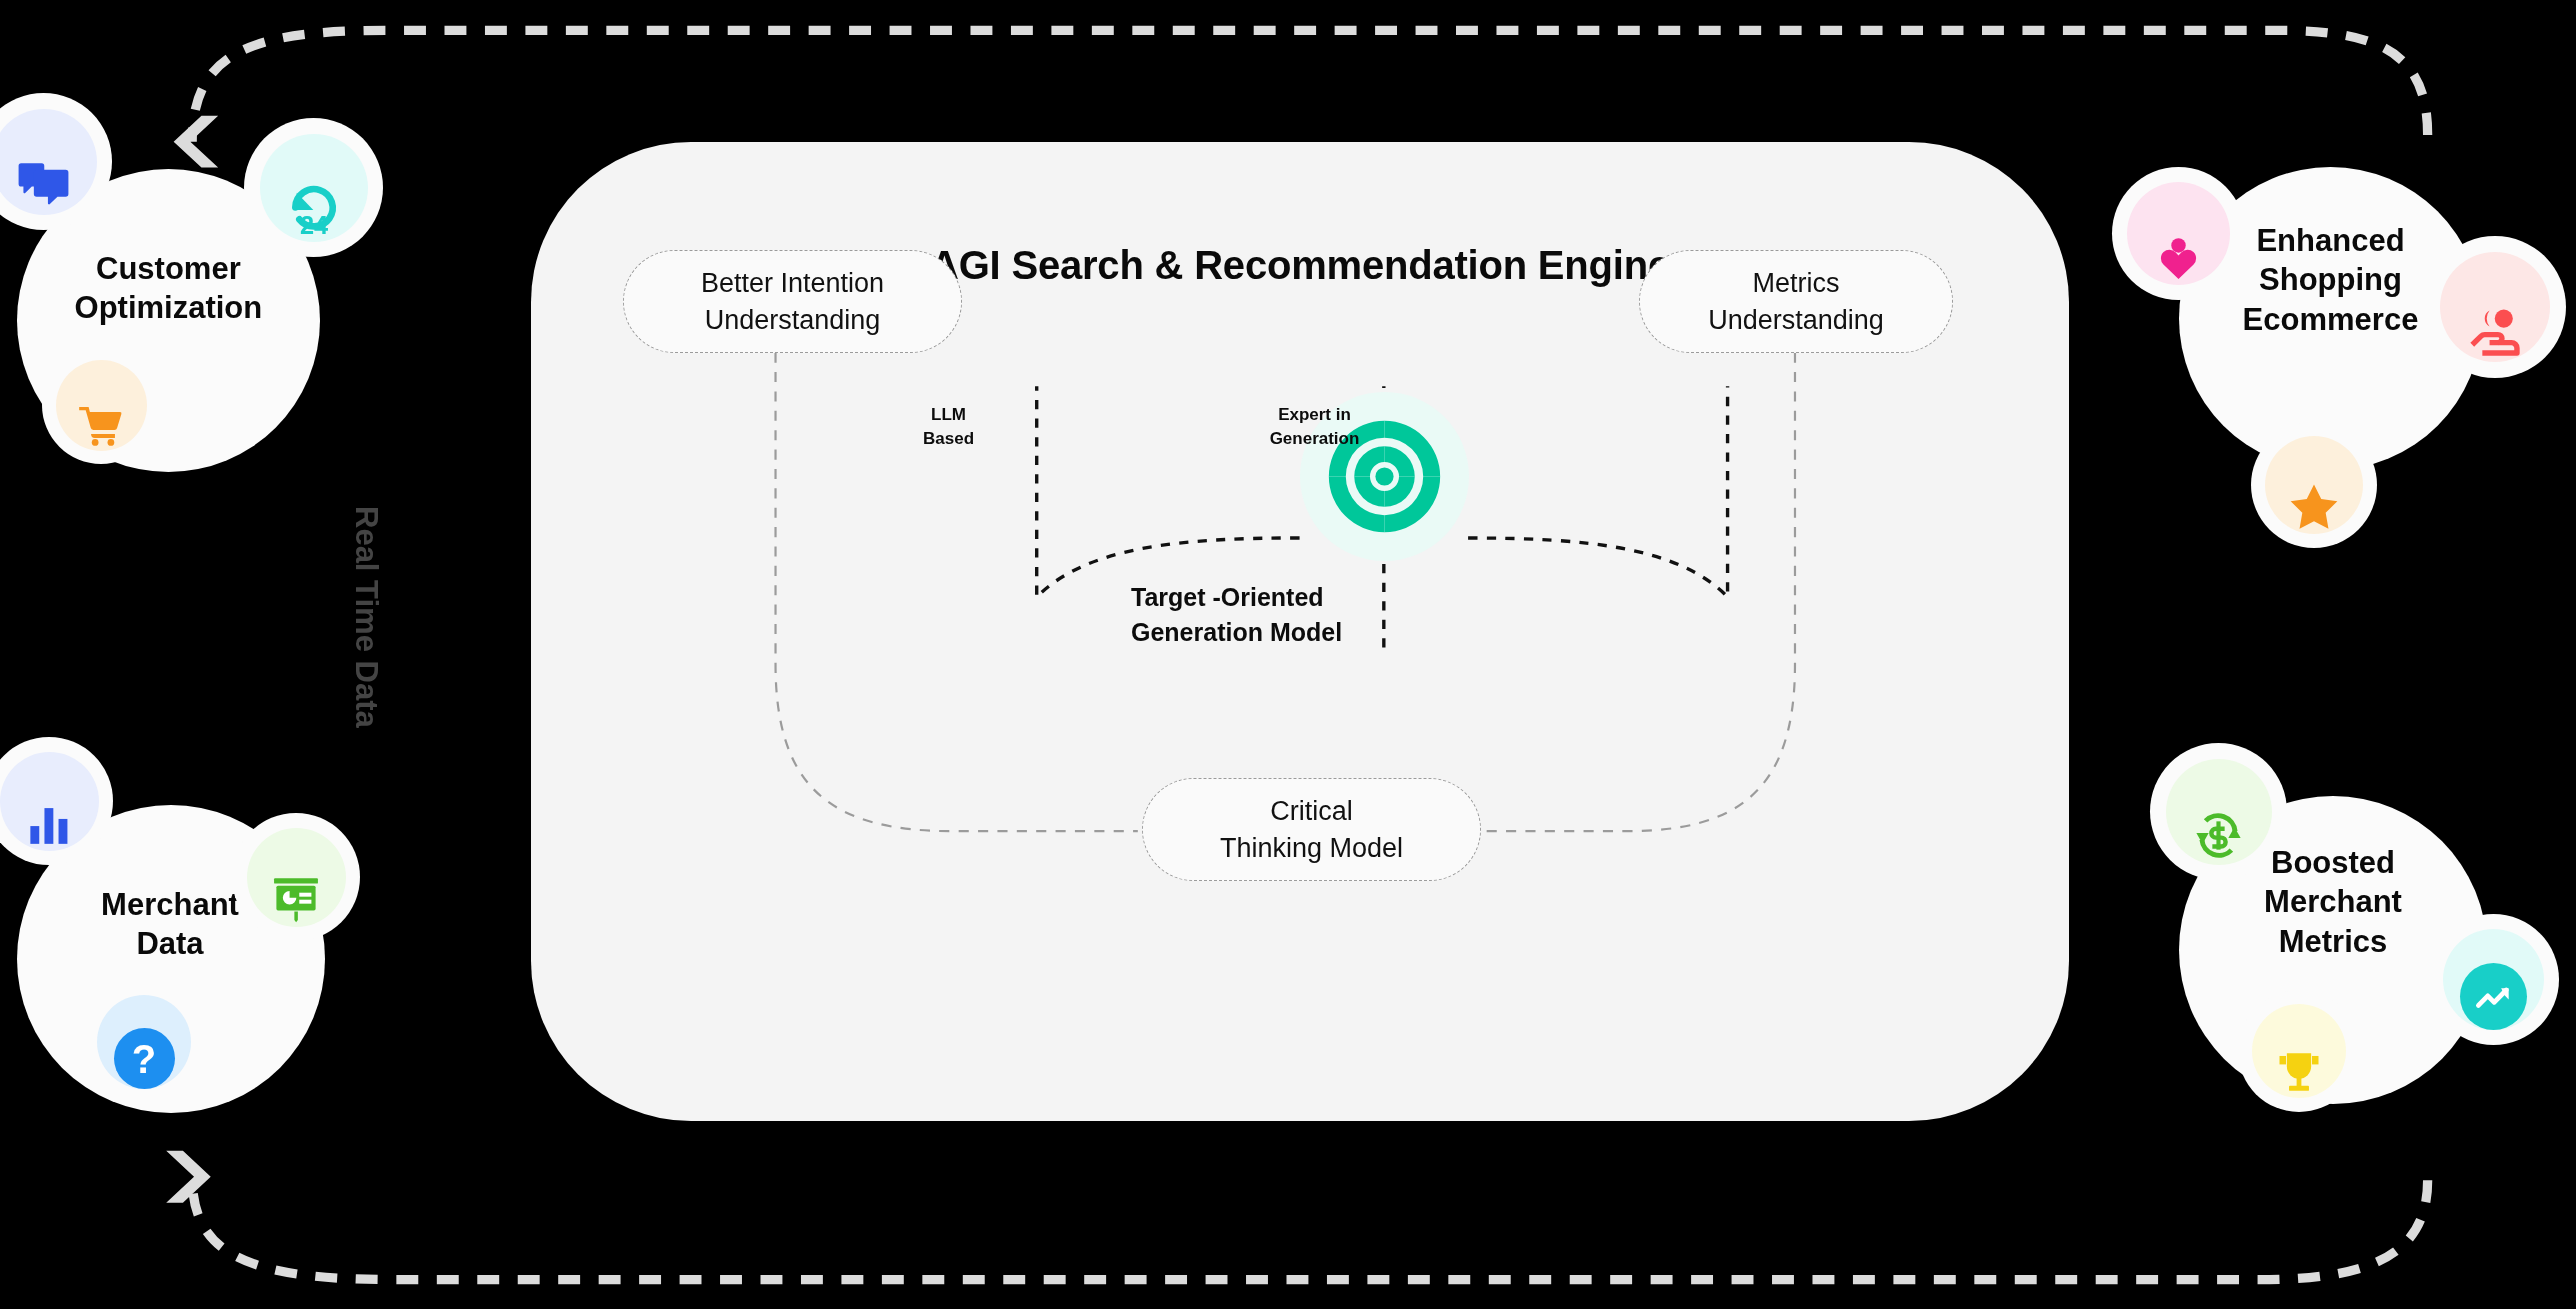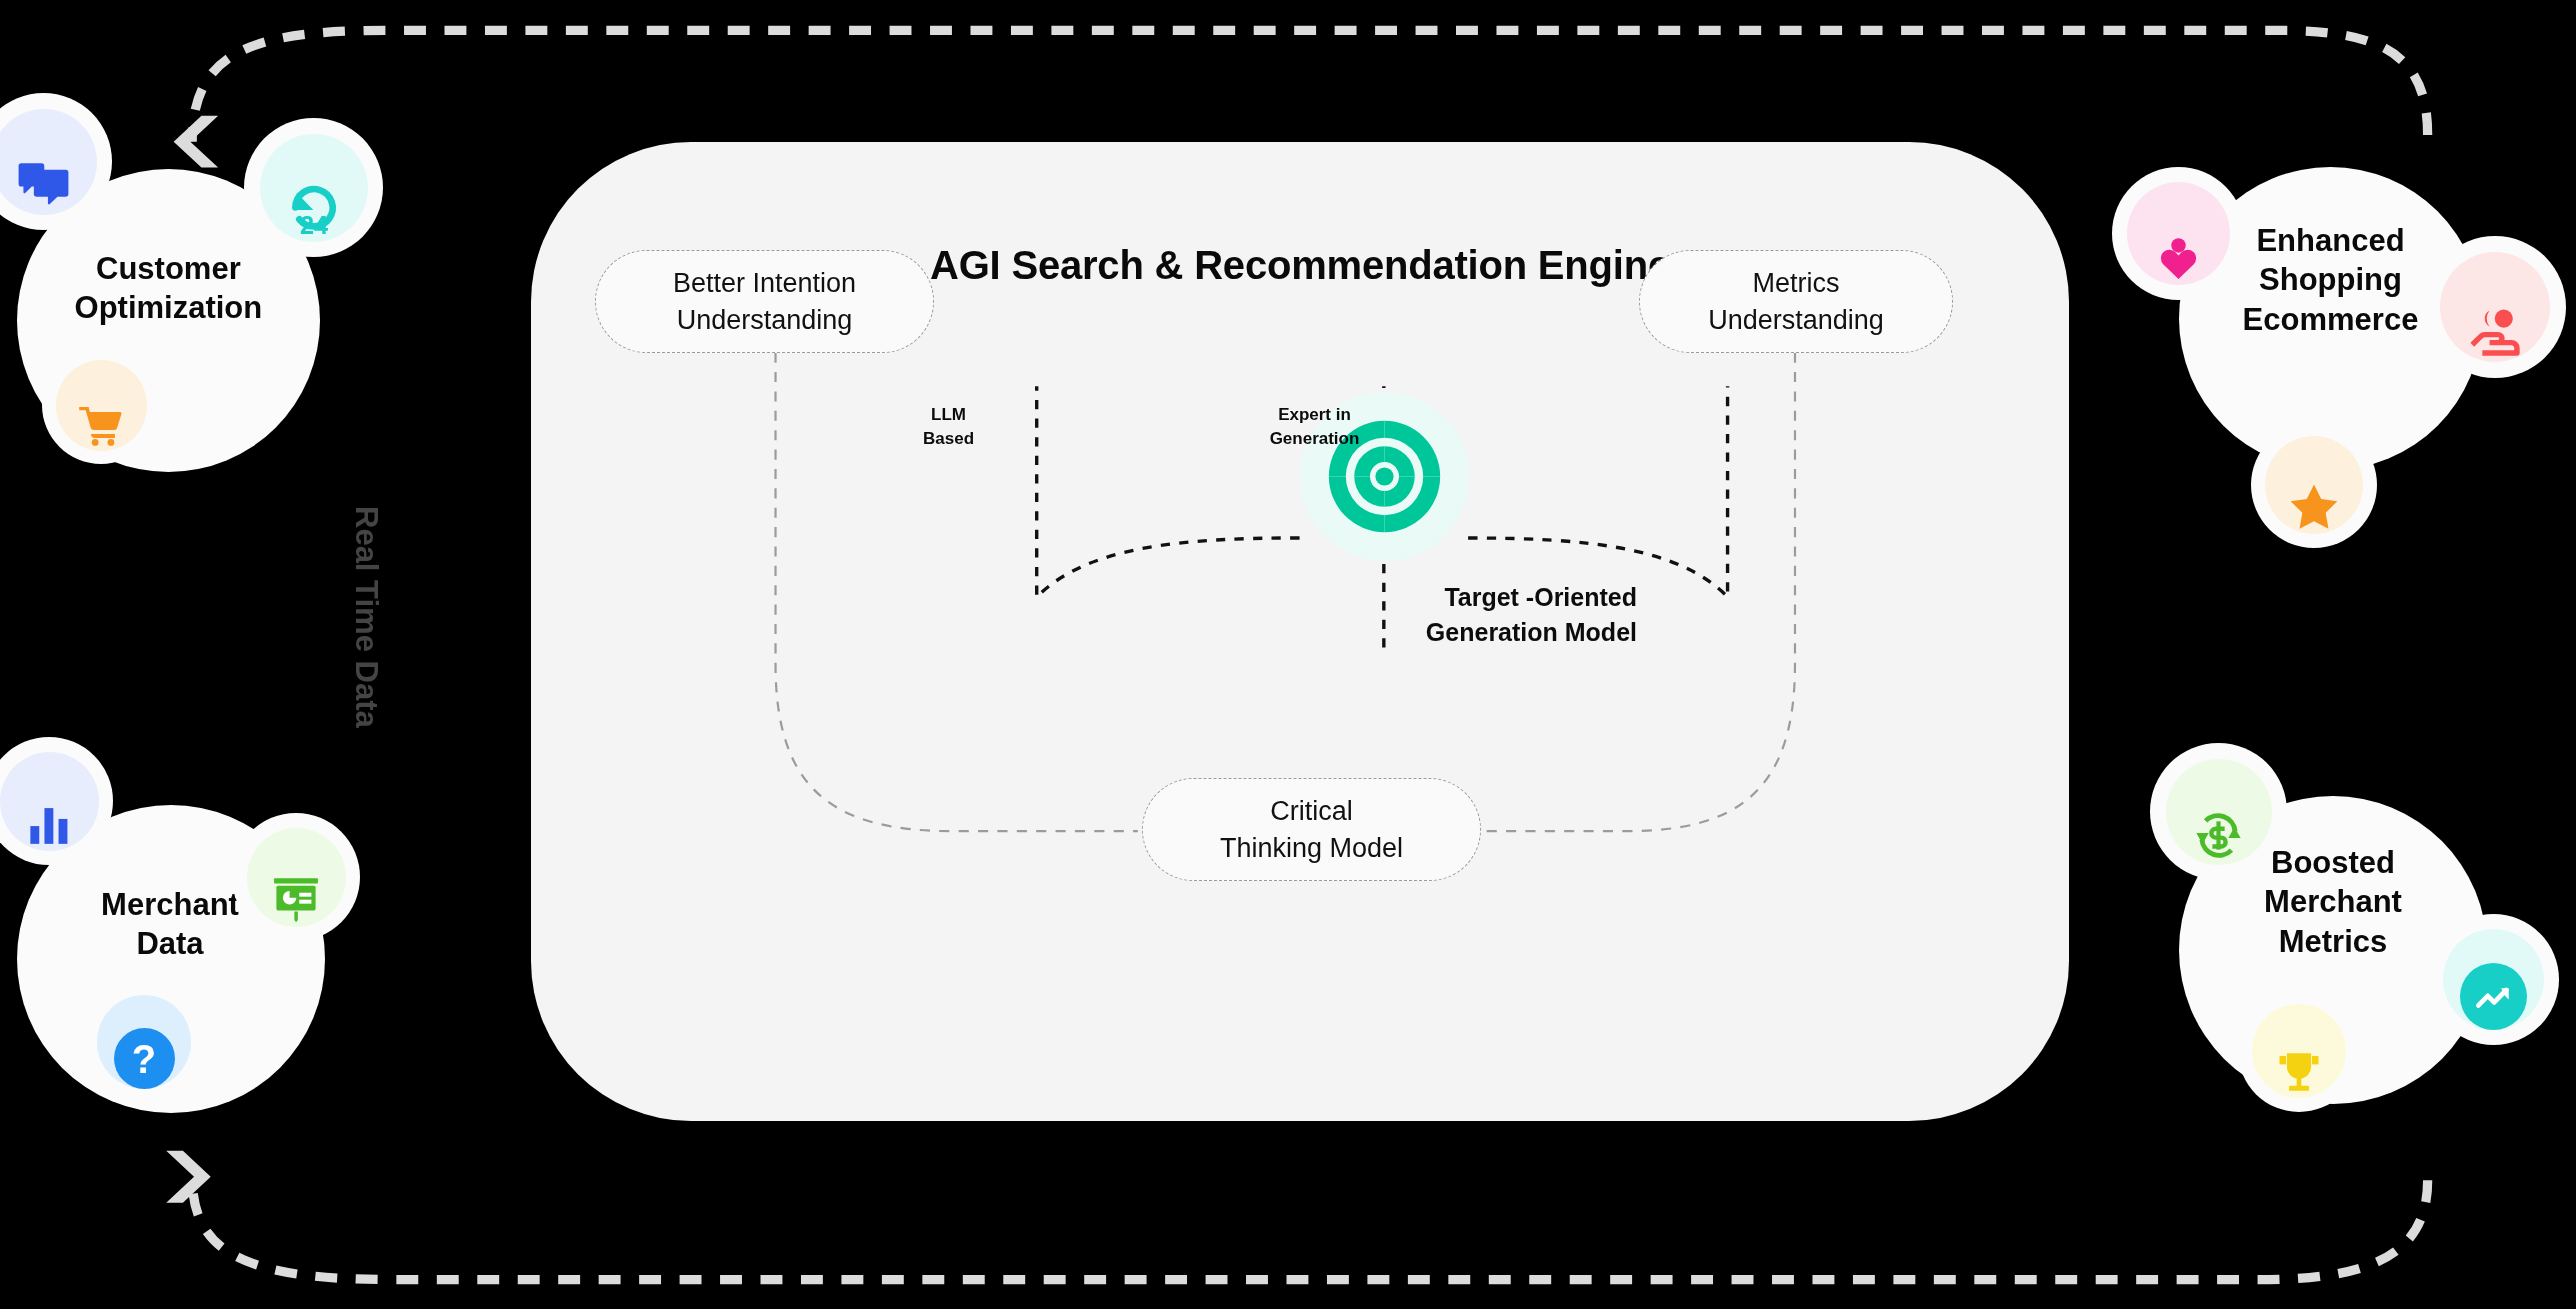--- a/index.html
+++ b/index.html
@@ -15,31 +15,31 @@
   .engine-title{
     position:absolute;left:0;right:0;top:101px;text-align:center;
     font-size:40px;font-weight:bold;color:#0a0a0a;letter-spacing:-0.2px;
   }
 
   
   .target-wrap{position:absolute;left:769px;top:250px;width:169px;height:169px;}
   .target-halo{position:absolute;inset:0;border-radius:50%;background:#eafaf6;}
   .target-svg{position:absolute;left:23.6px;top:23.6px;width:121px;height:121px;}
   .target-label{
-    position:absolute;left:600px;top:438px;width:506px;text-align:right;
+    position:absolute;left:600px;top:438px;width:506px;text-align:left;
     font-size:25px;font-weight:bold;color:#0c0c0c;line-height:1.38;
   }
 
   
   .pill{
     position:absolute;background:#fafafa;border:1.7px dashed #9b9b9b;
     border-radius:76px;display:flex;align-items:center;justify-content:center;
     text-align:center;font-size:27px;color:#111;line-height:1.35;
   }
-  .pill-left{left:64px;top:108px;width:337px;height:101px;}
+  .pill-left{left:92px;top:108px;width:337px;height:101px;}
   .pill-right{left:1108px;top:108px;width:312px;height:101px;}
   .pill-bottom{left:611px;top:636px;width:337px;height:101px;}
 
   
   .leaf{position:absolute;text-align:center;font-size:17px;font-weight:bold;
         color:#0c0c0c;line-height:1.42;}
   .leaf-llm{left:291px;top:261px;width:253px;}
   .leaf-exp{left:657px;top:261px;width:253px;}
   .leaf-ctr{left:1020px;top:261px;width:253px;}
 

